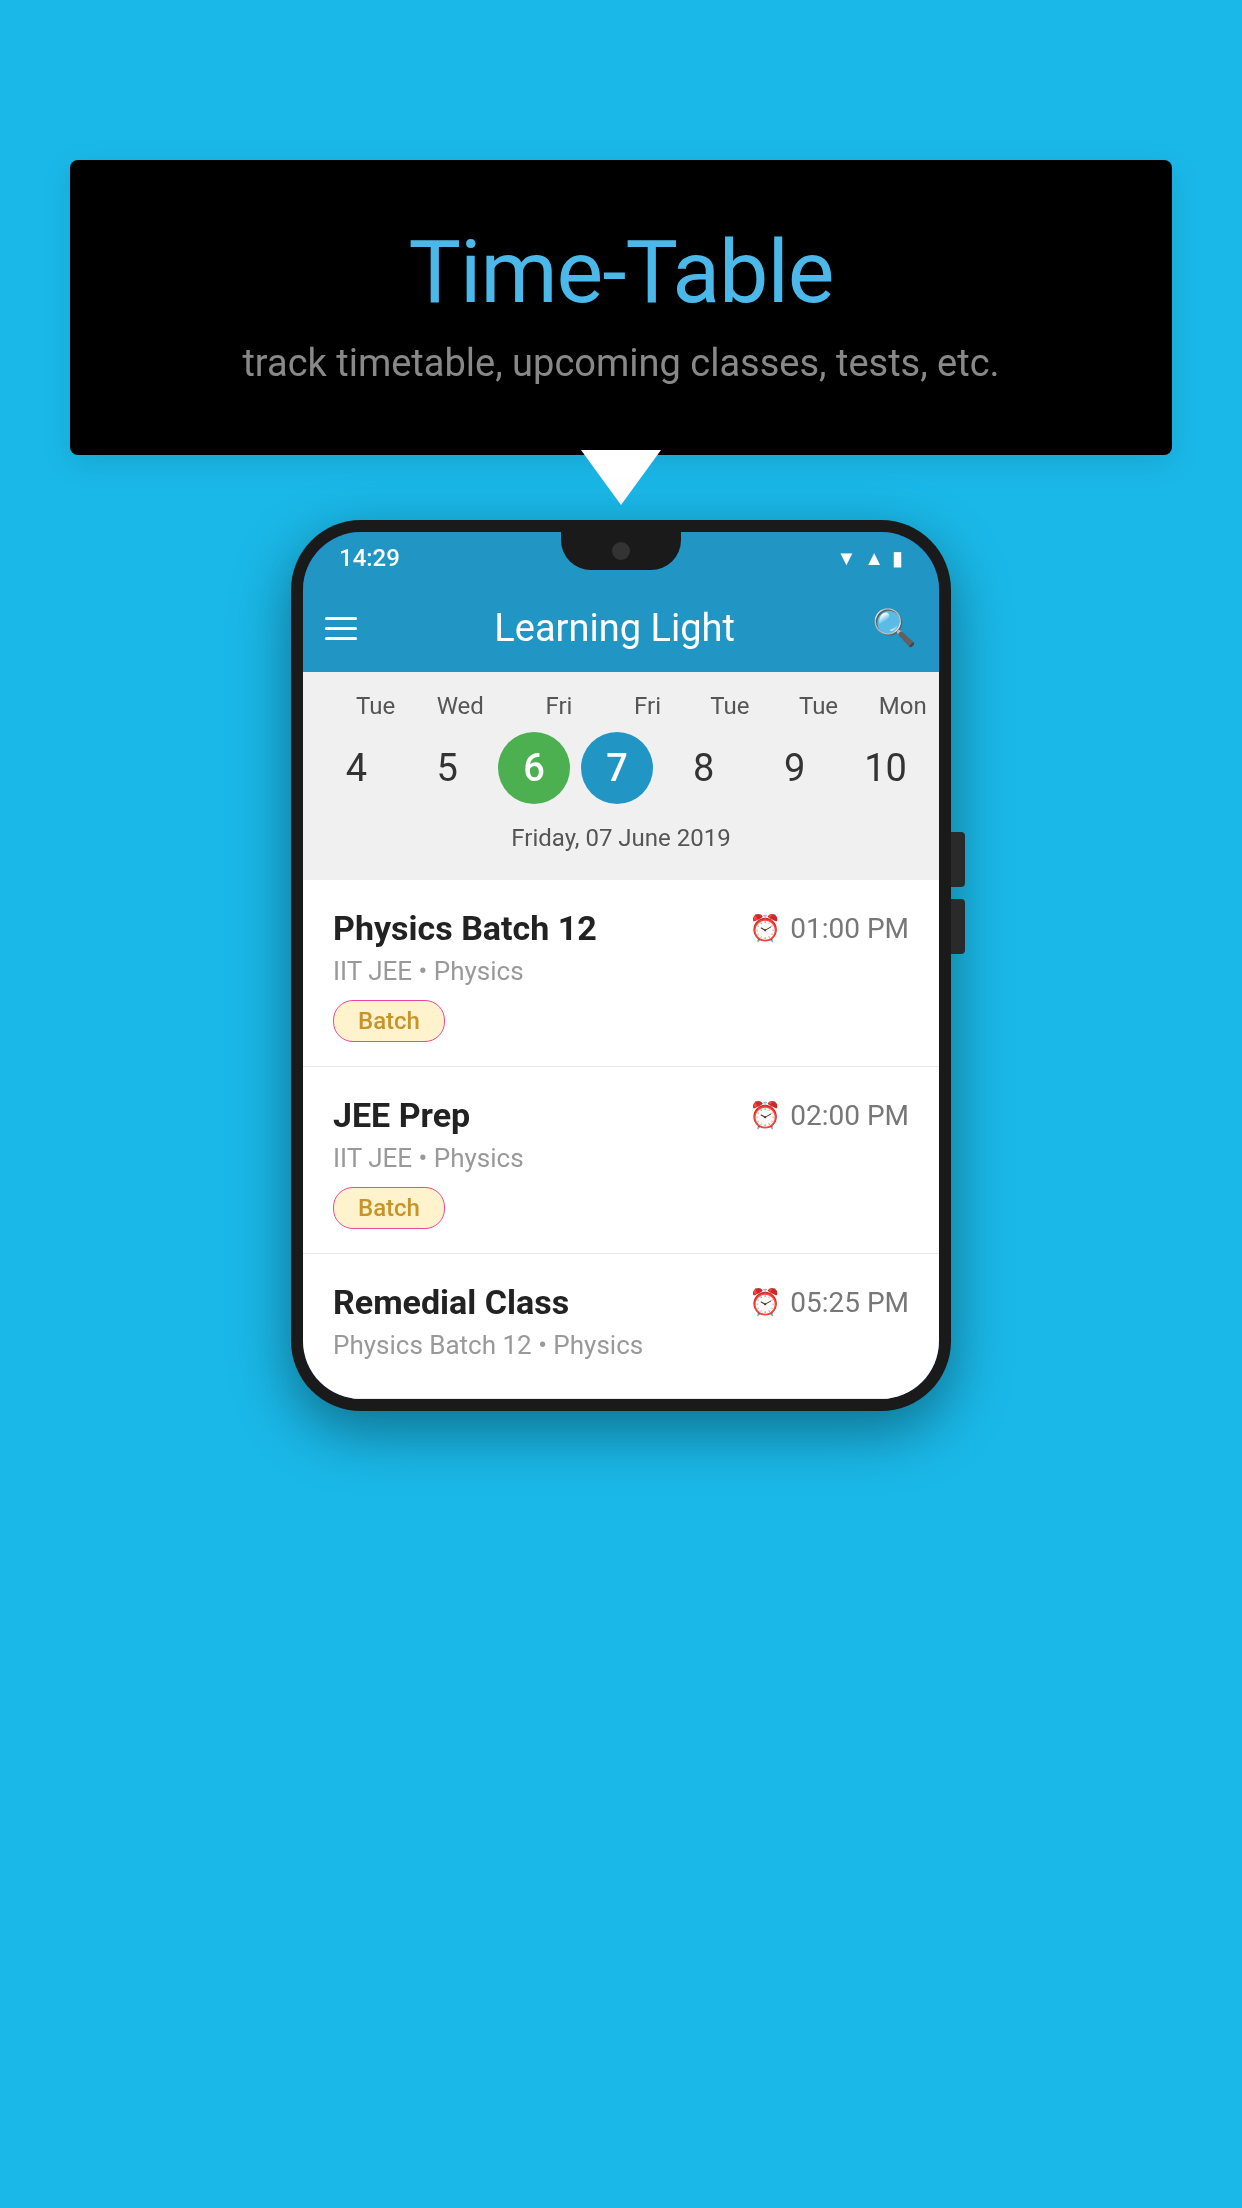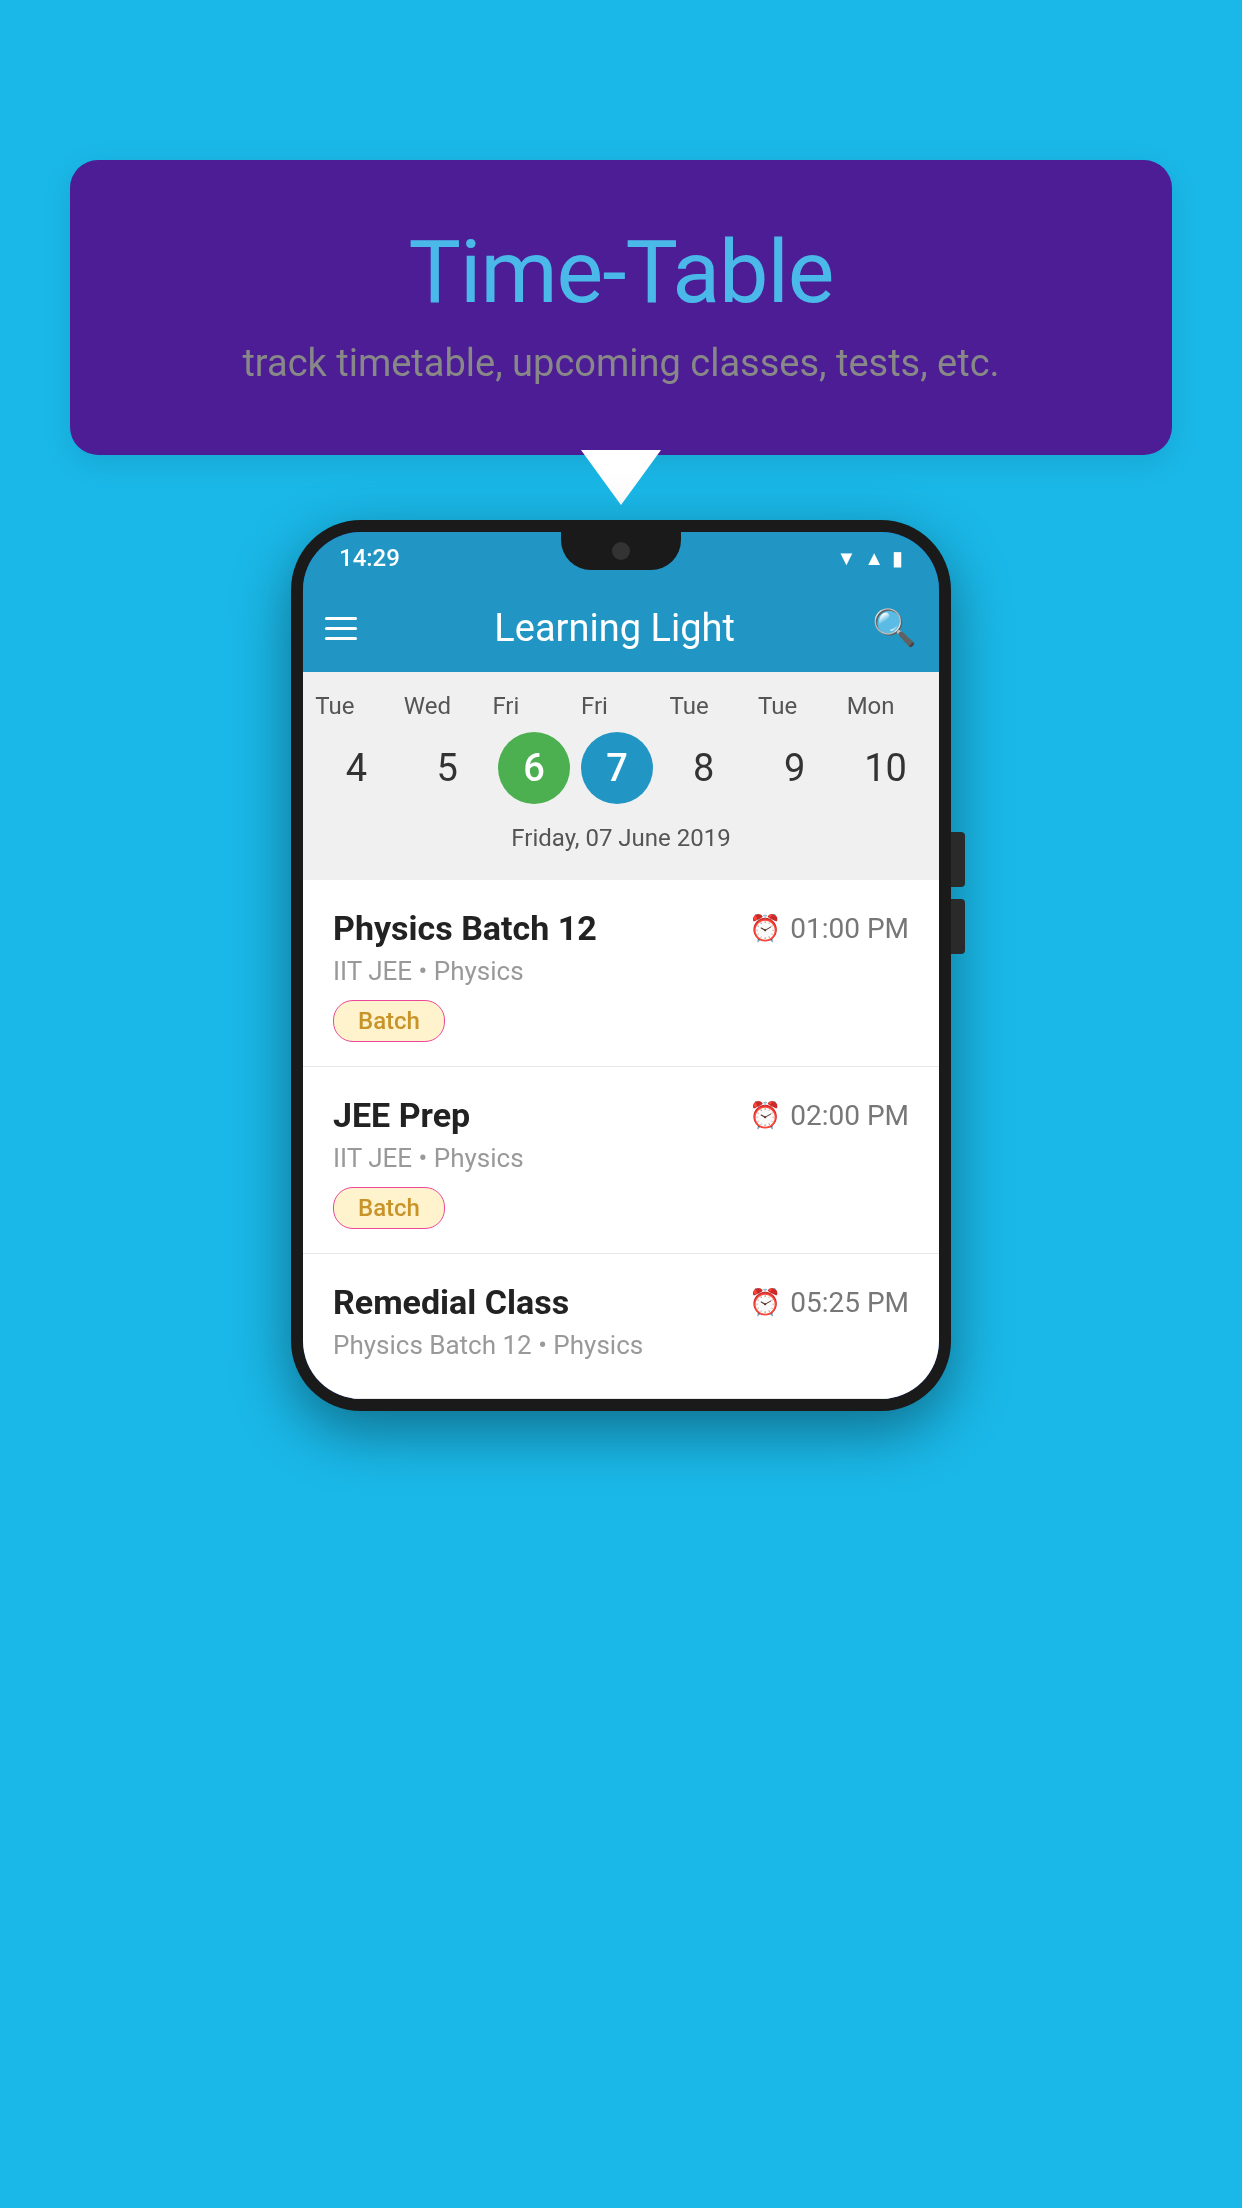--- a/index.html
+++ b/index.html
@@ -19,22 +19,22 @@
       position: absolute;
       top: 160px;
       left: 70px;
       right: 70px;
       display: flex;
       flex-direction: column;
       align-items: center;
     }
 
     .speech-bubble {
-      background: #4c1d95;
-      border-radius: 28px;
+      background: #000000;
+      border-radius: 8px;
       padding: 60px 80px 70px;
       text-align: center;
       width: 100%;
       position: relative;
       box-shadow: 0 8px 30px rgba(0,0,0,0.1);
     }
 
     .speech-bubble::after {
       content: '';
       position: absolute;
@@ -187,21 +187,21 @@
 
     .day-labels {
       display: flex;
       justify-content: space-around;
       padding: 0 8px;
     }
 
     .day-label {
       font-size: 24px;
       color: #555;
-      text-align: left;
+      text-align: right;
       width: 80px;
       font-weight: 400;
     }
 
     .day-numbers {
       display: flex;
       justify-content: space-around;
       padding: 12px 8px;
       align-items: center;
     }

